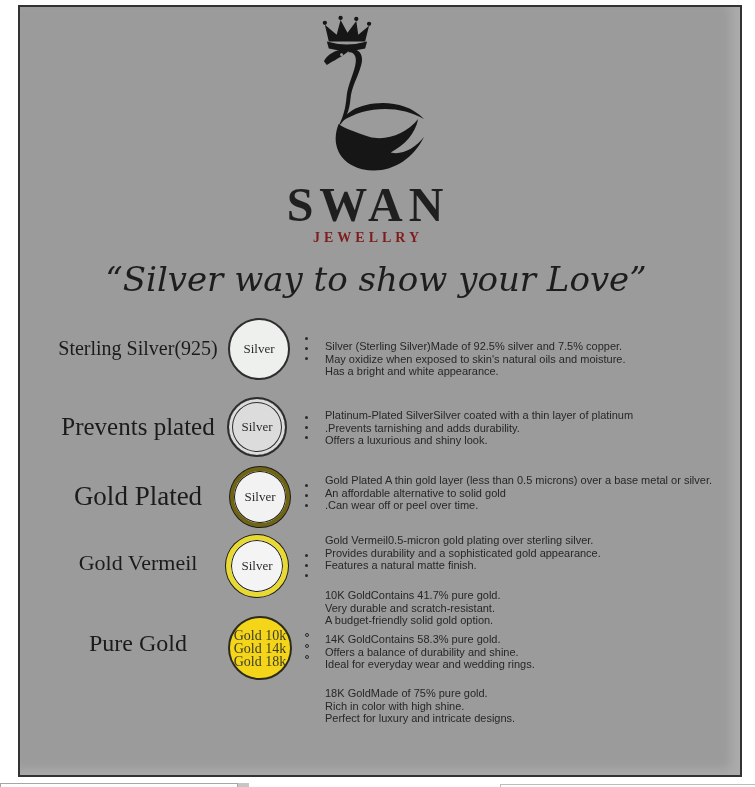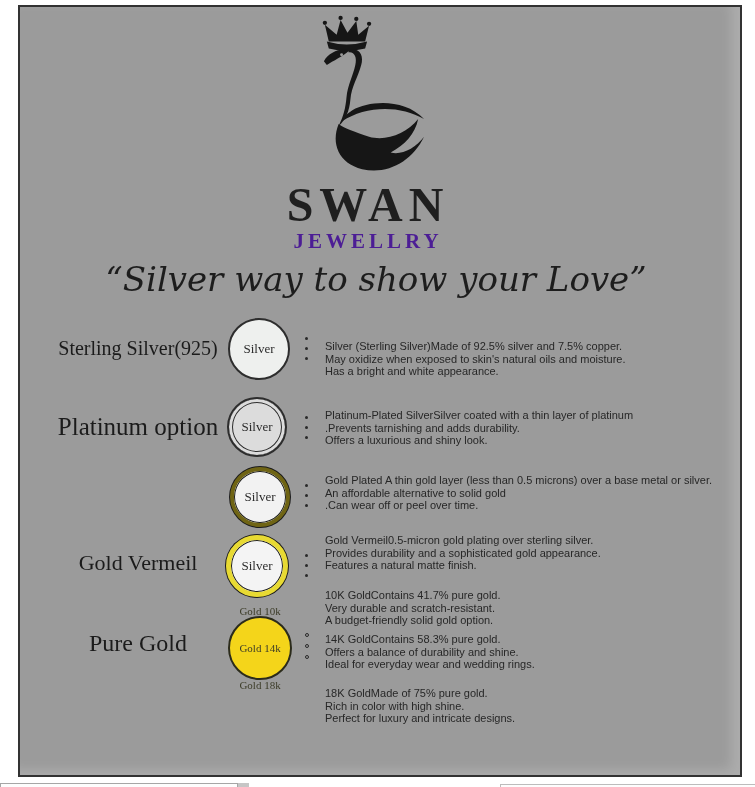--- a/index.html
+++ b/index.html
@@ -7,22 +7,22 @@
         font-family:"Liberation Sans",sans-serif;}
   .panel{position:absolute;left:18px;top:5px;width:720px;height:768px;
          background:#9b9b9b;border:2px solid #323232;
          box-shadow:inset -9px -5px 12px rgba(255,255,255,0.18);}
   
   .logo{position:absolute;left:292px;top:8px;width:120px;height:162px;}
   .brand-name{position:absolute;left:18px;top:174px;width:660px;text-align:center;
         font-family:"Liberation Serif",serif;font-weight:bold;font-size:48px;
         letter-spacing:6px;color:#1f1f1f;line-height:1;}
   .brand-sub{position:absolute;left:18px;top:224px;width:660px;text-align:center;
-        font-family:"Liberation Serif",serif;font-weight:bold;font-size:21px;
-        letter-spacing:4px;color:#4c1d95;line-height:1;}
+        font-family:"Liberation Serif",serif;font-weight:bold;font-size:14px;
+        letter-spacing:4px;color:#7f1d1d;line-height:1;}
   .tagline{position:absolute;left:18px;top:250px;width:676px;text-align:center;
         font-family:"DejaVu Serif",serif;font-style:italic;font-size:34px;
         color:#1d1d1d;line-height:1.3;}
   
   .row-label{position:absolute;left:30px;width:176px;text-align:center;
         font-family:"Liberation Serif",serif;color:#1b1b1b;line-height:1;white-space:nowrap;}
   .lbl-r1{top:331px;font-size:20px;}
   .lbl-r2{top:407px;font-size:25px;}
   .lbl-r3{top:476px;font-size:27px;}
   .lbl-r4{top:545px;font-size:22px;}
@@ -36,21 +36,21 @@
   .badge-r2{left:207px;top:390px;width:56px;height:56px;background:#dcdcdc;
         border:2px solid #2d2d2d;font-size:13px;
         box-shadow:inset 0 0 0 3px #dcdcdc, inset 0 0 0 4px #2d2d2d;}
   .badge-r3{left:210px;top:460px;width:52px;height:52px;background:#f2f2f2;
         border:4px solid #6f6414;font-size:13px;
         box-shadow:0 0 0 1px #1b1b1b, inset 0 0 0 1px #1b1b1b;}
   .badge-r4{left:206px;top:528px;width:52px;height:52px;background:#f4f4f4;
         border:5px solid #e8da33;font-size:13px;
         box-shadow:0 0 0 1px #1b1b1b, inset 0 0 0 1px #1b1b1b;}
   .badge-r5{left:208px;top:609px;width:60px;height:60px;background:#f4d51a;
-        border:2px solid #2b2b1b;font-size:11px;line-height:13px;color:#3c3c28;gap:24px;}
+        border:2px solid #2b2b1b;font-size:14px;line-height:13px;color:#3c3c28;}
   
   .dots{position:absolute;left:285px;display:flex;flex-direction:column;gap:7px;}
   .dots i{width:3px;height:3px;border-radius:50%;background:#2a2a2a;display:block;}
   .dots-r1{top:330px}.dots-r2{top:409px}.dots-r3{top:477px}.dots-r4{top:547px}
   .dots-r5{top:626px}
   .dots-r5 i{width:4px;height:4px;background:transparent;border:1px solid #2a2a2a;
         box-sizing:border-box;}
   
   .desc{position:absolute;left:305px;width:440px;
         font:11px/12.6px "Liberation Sans",sans-serif;color:#272727;}
@@ -99,35 +99,36 @@
         <i></i>
         <i></i>
         <i></i>
       </div>
     <div class="desc desc-r1">
       <div>Silver (Sterling Silver)Made of 92.5% silver and 7.5% copper.</div>
       <div>May oxidize when exposed to skin's natural oils and moisture.</div>
       <div>Has a bright and white appearance.</div>
     </div>
 
-    <div class="row-label lbl-r2">Platinum option</div>
+    <div class="row-label lbl-r2">Prevents plated</div>
     <div class="badge badge-r2">
       <span>Silver</span>
     </div>
     <div class="dots dots-r2">
         <i></i>
         <i></i>
         <i></i>
       </div>
     <div class="desc desc-r2">
       <div>Platinum-Plated SilverSilver coated with a thin layer of platinum</div>
       <div>.Prevents tarnishing and adds durability.</div>
       <div>Offers a luxurious and shiny look.</div>
     </div>
 
+    <div class="row-label lbl-r3">Gold Plated</div>
     <div class="badge badge-r3">
       <span>Silver</span>
     </div>
     <div class="dots dots-r3">
         <i></i>
         <i></i>
         <i></i>
       </div>
     <div class="desc desc-r3">
       <div>Gold Plated A thin gold layer (less than 0.5 microns) over a base metal or silver.</div>

